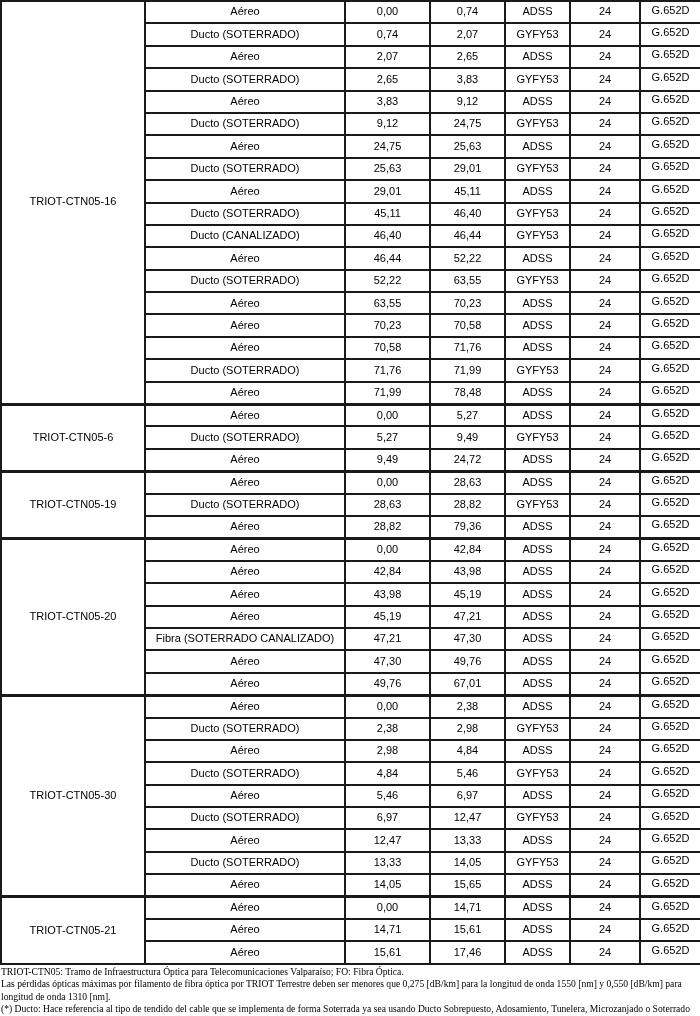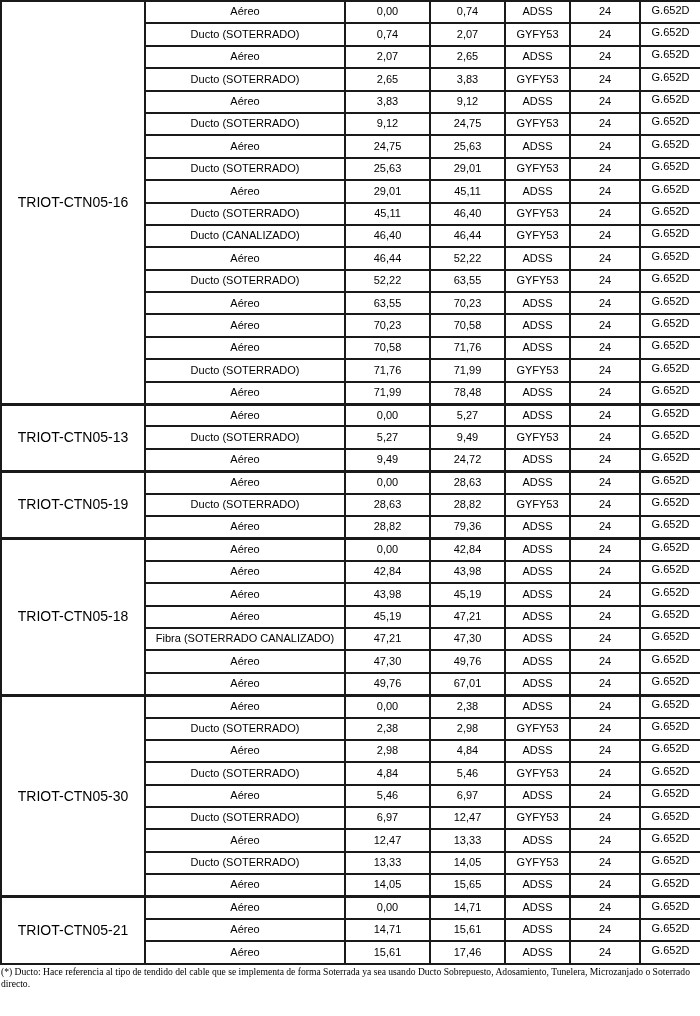--- a/index.html
+++ b/index.html
@@ -23,21 +23,21 @@
     height: 22.4px;
     padding: 0 2px;
     text-align: center;
     vertical-align: middle;
     font-size: 11px;
     line-height: 1.05;
     white-space: nowrap;
     overflow: hidden;
   }
   table.segments td.seg {
-    font-size: 14px;
+    font-size: 11px;
     margin-left: 36px;
   }
   
   table.segments tr.section-start td { border-top-width: 3px; }
   
   table.segments td.std {
     vertical-align: top;
     padding-top: 2.5px;
   }
   .footnotes {
@@ -204,21 +204,21 @@
         </tr>
         <tr>
           <td>Aéreo</td>
           <td>71,99</td>
           <td>78,48</td>
           <td>ADSS</td>
           <td>24</td>
           <td class="std">G.652D</td>
         </tr>
         <tr class="section-start">
-          <td class="seg" rowspan="3">TRIOT-CTN05-13</td>
+          <td class="seg" rowspan="3">TRIOT-CTN05-6</td>
           <td>Aéreo</td>
           <td>0,00</td>
           <td>5,27</td>
           <td>ADSS</td>
           <td>24</td>
           <td class="std">G.652D</td>
         </tr>
         <tr>
           <td>Ducto (SOTERRADO)</td>
           <td>5,27</td>
@@ -254,21 +254,21 @@
         </tr>
         <tr>
           <td>Aéreo</td>
           <td>28,82</td>
           <td>79,36</td>
           <td>ADSS</td>
           <td>24</td>
           <td class="std">G.652D</td>
         </tr>
         <tr class="section-start">
-          <td class="seg" rowspan="7">TRIOT-CTN05-18</td>
+          <td class="seg" rowspan="7">TRIOT-CTN05-20</td>
           <td>Aéreo</td>
           <td>0,00</td>
           <td>42,84</td>
           <td>ADSS</td>
           <td>24</td>
           <td class="std">G.652D</td>
         </tr>
         <tr>
           <td>Aéreo</td>
           <td>42,84</td>
@@ -412,16 +412,18 @@
           <td>15,61</td>
           <td>17,46</td>
           <td>ADSS</td>
           <td>24</td>
           <td class="std">G.652D</td>
         </tr>
       </tbody>
   </table>
 
   <div class="footnotes">
+    <p>TRIOT-CTN05: Tramo de Infraestructura Óptica para Telecomunicaciones Valparaíso; FO: Fibra Óptica.</p>
+    <p>Las pérdidas ópticas máximas por filamento de fibra óptica por TRIOT Terrestre deben ser menores que 0,275 [dB/km] para la longitud de onda 1550 [nm] y 0,550 [dB/km] para longitud de onda 1310 [nm].</p>
     <p>(*) Ducto: Hace referencia al tipo de tendido del cable que se implementa de forma Soterrada ya sea usando Ducto Sobrepuesto, Adosamiento, Tunelera, Microzanjado o Soterrado directo.</p>
   </div>
 
 </div>
 
 </body></html>

